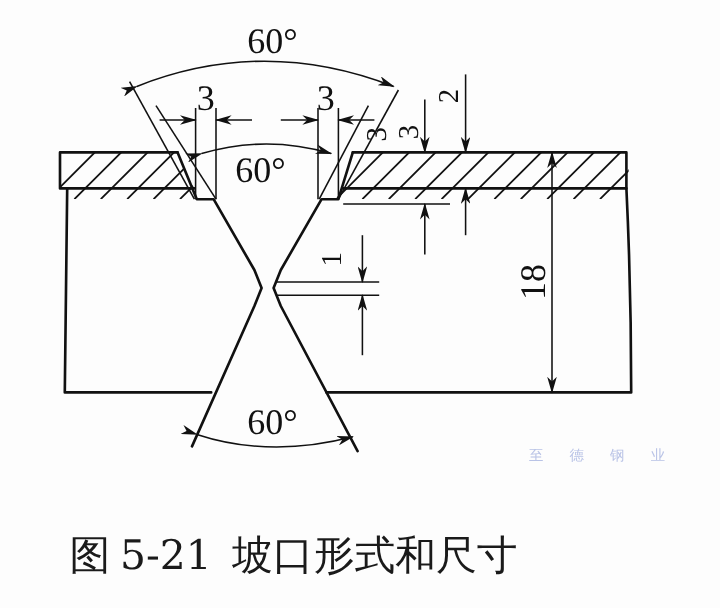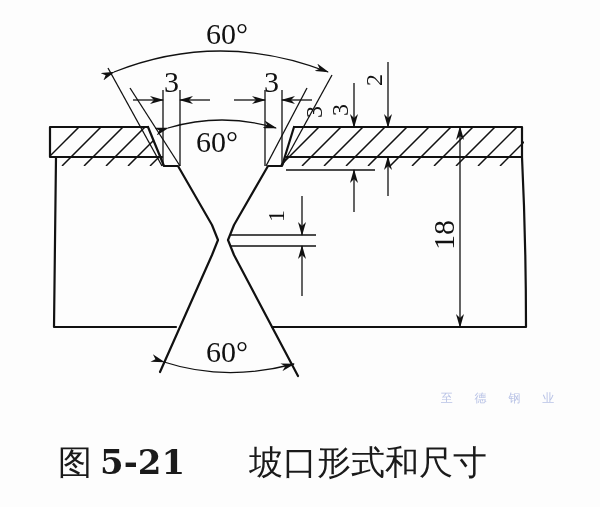--- a/index.html
+++ b/index.html
@@ -5,25 +5,25 @@
     html, body { margin: 0; padding: 0; background: #fdfdfd; }
     body { width: 600px; height: 507px; position: relative; overflow: hidden;
            font-family: "Liberation Serif", "DejaVu Serif", serif; }
     #diagram { position: absolute; left: 0; top: 0; width: 600px; height: 420px; }
     .ln { stroke: #111; fill: none; stroke-width: 2.2; stroke-linecap: round; stroke-linejoin: round; }
     .thin { stroke: #111; fill: none; stroke-width: 1.3; }
     .hatch { stroke: #111; stroke-width: 1.5; }
     .dimtxt { font-family: "Liberation Serif", "DejaVu Serif", serif; font-size: 30px; fill: #111; }
     .dimtxt-sm { font-family: "Liberation Serif", "DejaVu Serif", serif; font-size: 24px; fill: #111; }
     #watermark { position: absolute; left: 432px; top: 371px; width: 140px; text-align: center;
-                 color: #b9c3e6; font-family: "DejaVu Sans", sans-serif; font-size: 12px; line-height: 16px; letter-spacing: 1px; margin-top: 19px; }
+                 color: #b9c3e6; font-family: "DejaVu Sans", sans-serif; font-size: 12px; line-height: 16px; letter-spacing: 1px; }
     #watermark .wm-name { letter-spacing: 9px; }
     #caption { position: absolute; left: 58px; top: 440px; font-size: 34px; color: #1a1a1a;
                font-family: "DejaVu Serif", "Liberation Serif", serif; white-space: pre; }
-    #caption .num { margin-left: 8px; margin-right: 64px; font-weight: bold; }
+    #caption .num { margin-left: 8px; margin-right: 17px; }
   </style>
 </head>
 <body>
 
 <svg id="diagram" viewBox="0 0 600 420" xmlns="http://www.w3.org/2000/svg">
   <defs>
     <marker id="arr" markerWidth="14" markerHeight="8" refX="13" refY="4" orient="auto" markerUnits="userSpaceOnUse">
       <path d="M0,0 L14,4 L0,8 L4,4 Z" fill="#111"></path>
     </marker>
     <clipPath id="clipL">

